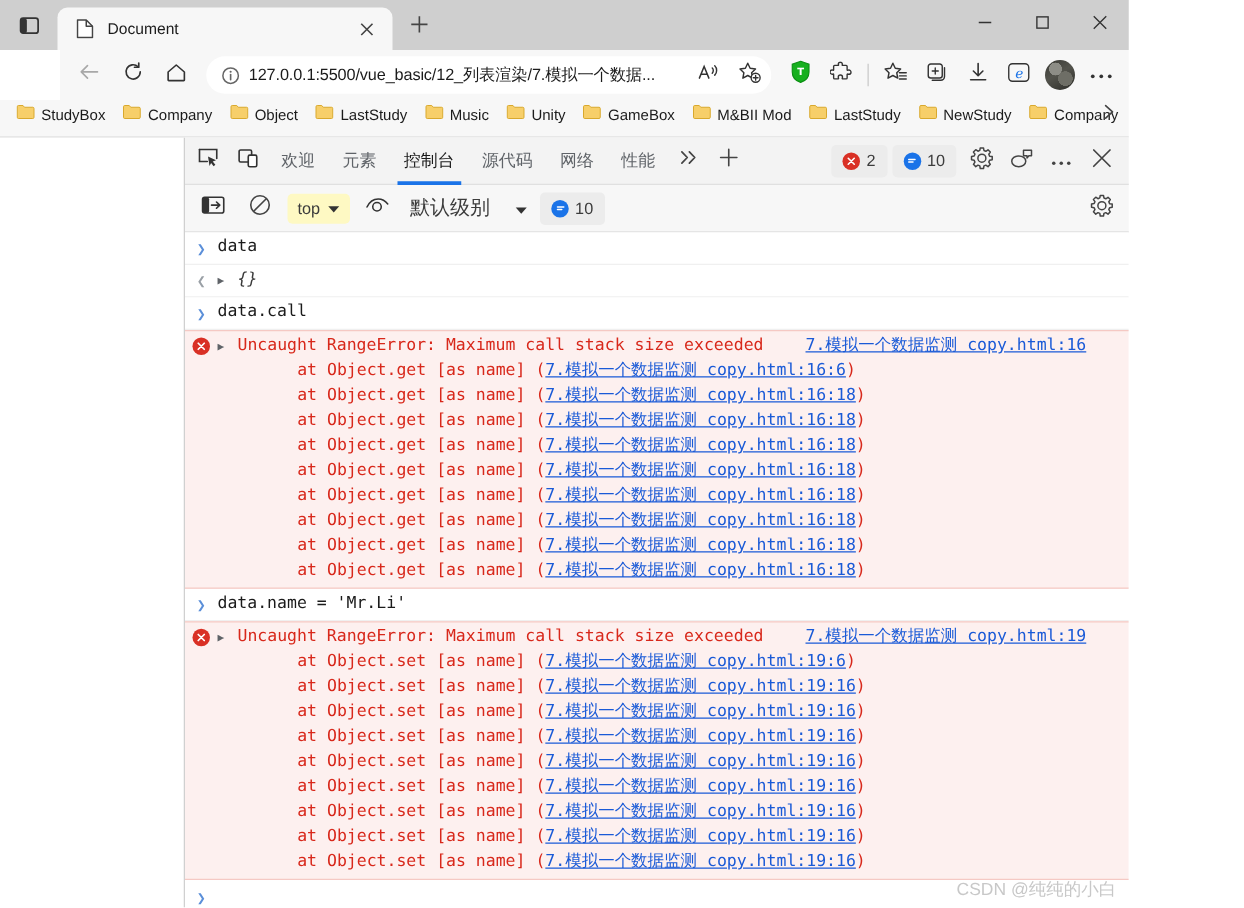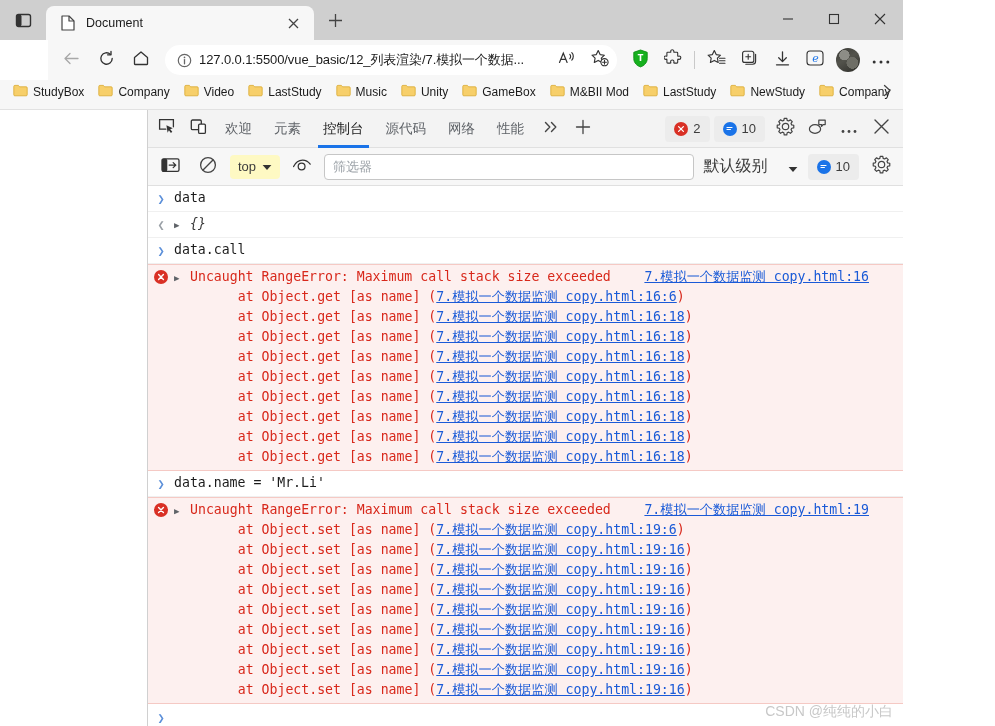--- a/index.html
+++ b/index.html
@@ -357,21 +357,21 @@
     <div class="bm">
       <span><svg width="15" height="13" viewBox="0 0 15 13">
             <path d="M.8 2.4a1 1 0 0 1 1-1h3.6l1.2 1.4h6.6a1 1 0 0 1 1 1v7a1 1 0 0 1-1 1H1.8a1 1 0 0 1-1-1z" fill="#f7cf6a" stroke="#d9a92e" stroke-width=".8"></path>
           </svg></span>
       <span class="bm-label">Company</span>
     </div>
     <div class="bm">
       <span><svg width="15" height="13" viewBox="0 0 15 13">
             <path d="M.8 2.4a1 1 0 0 1 1-1h3.6l1.2 1.4h6.6a1 1 0 0 1 1 1v7a1 1 0 0 1-1 1H1.8a1 1 0 0 1-1-1z" fill="#f7cf6a" stroke="#d9a92e" stroke-width=".8"></path>
           </svg></span>
-      <span class="bm-label">Video</span>
+      <span class="bm-label">Object</span>
     </div>
     <div class="bm">
       <span><svg width="15" height="13" viewBox="0 0 15 13">
             <path d="M.8 2.4a1 1 0 0 1 1-1h3.6l1.2 1.4h6.6a1 1 0 0 1 1 1v7a1 1 0 0 1-1 1H1.8a1 1 0 0 1-1-1z" fill="#f7cf6a" stroke="#d9a92e" stroke-width=".8"></path>
           </svg></span>
       <span class="bm-label">LastStudy</span>
     </div>
     <div class="bm">
       <span><svg width="15" height="13" viewBox="0 0 15 13">
             <path d="M.8 2.4a1 1 0 0 1 1-1h3.6l1.2 1.4h6.6a1 1 0 0 1 1 1v7a1 1 0 0 1-1 1H1.8a1 1 0 0 1-1-1z" fill="#f7cf6a" stroke="#d9a92e" stroke-width=".8"></path>
@@ -560,21 +560,20 @@
           </span>
         </div>
         <div class="dt-iconbtn">
           <span>
             <svg width="20" height="14" viewBox="0 0 20 14">
                 <path d="M1.6 8.6C3.6 4.4 6.8 2.2 10.6 2.2c3 0 5.6 1.4 7.6 4" fill="none" stroke="#333" stroke-width="1.25" stroke-linecap="round"></path>
                 <circle cx="9.6" cy="8.4" r="3.4" fill="none" stroke="#333" stroke-width="1.25"></circle>
               </svg>
           </span>
         </div>
-        <input class="filter-input" type="text" placeholder="筛选器" value="" style="">
         <div class="level-select">
           <span>默认级别</span>
           <span>
             <svg width="10" height="7" viewBox="0 0 10 7">
                 <path d="M0.6 1h8.8L5 6z" fill="#333"></path>
               </svg>
           </span>
         </div>
         <div class="dt-badge">
           <span class="dot-msg">

